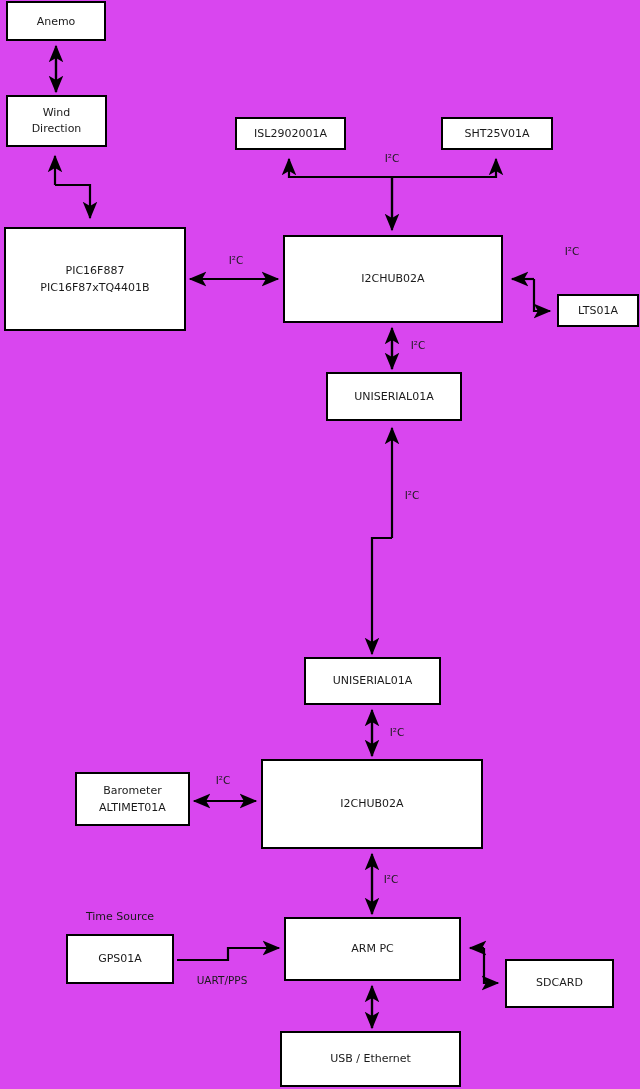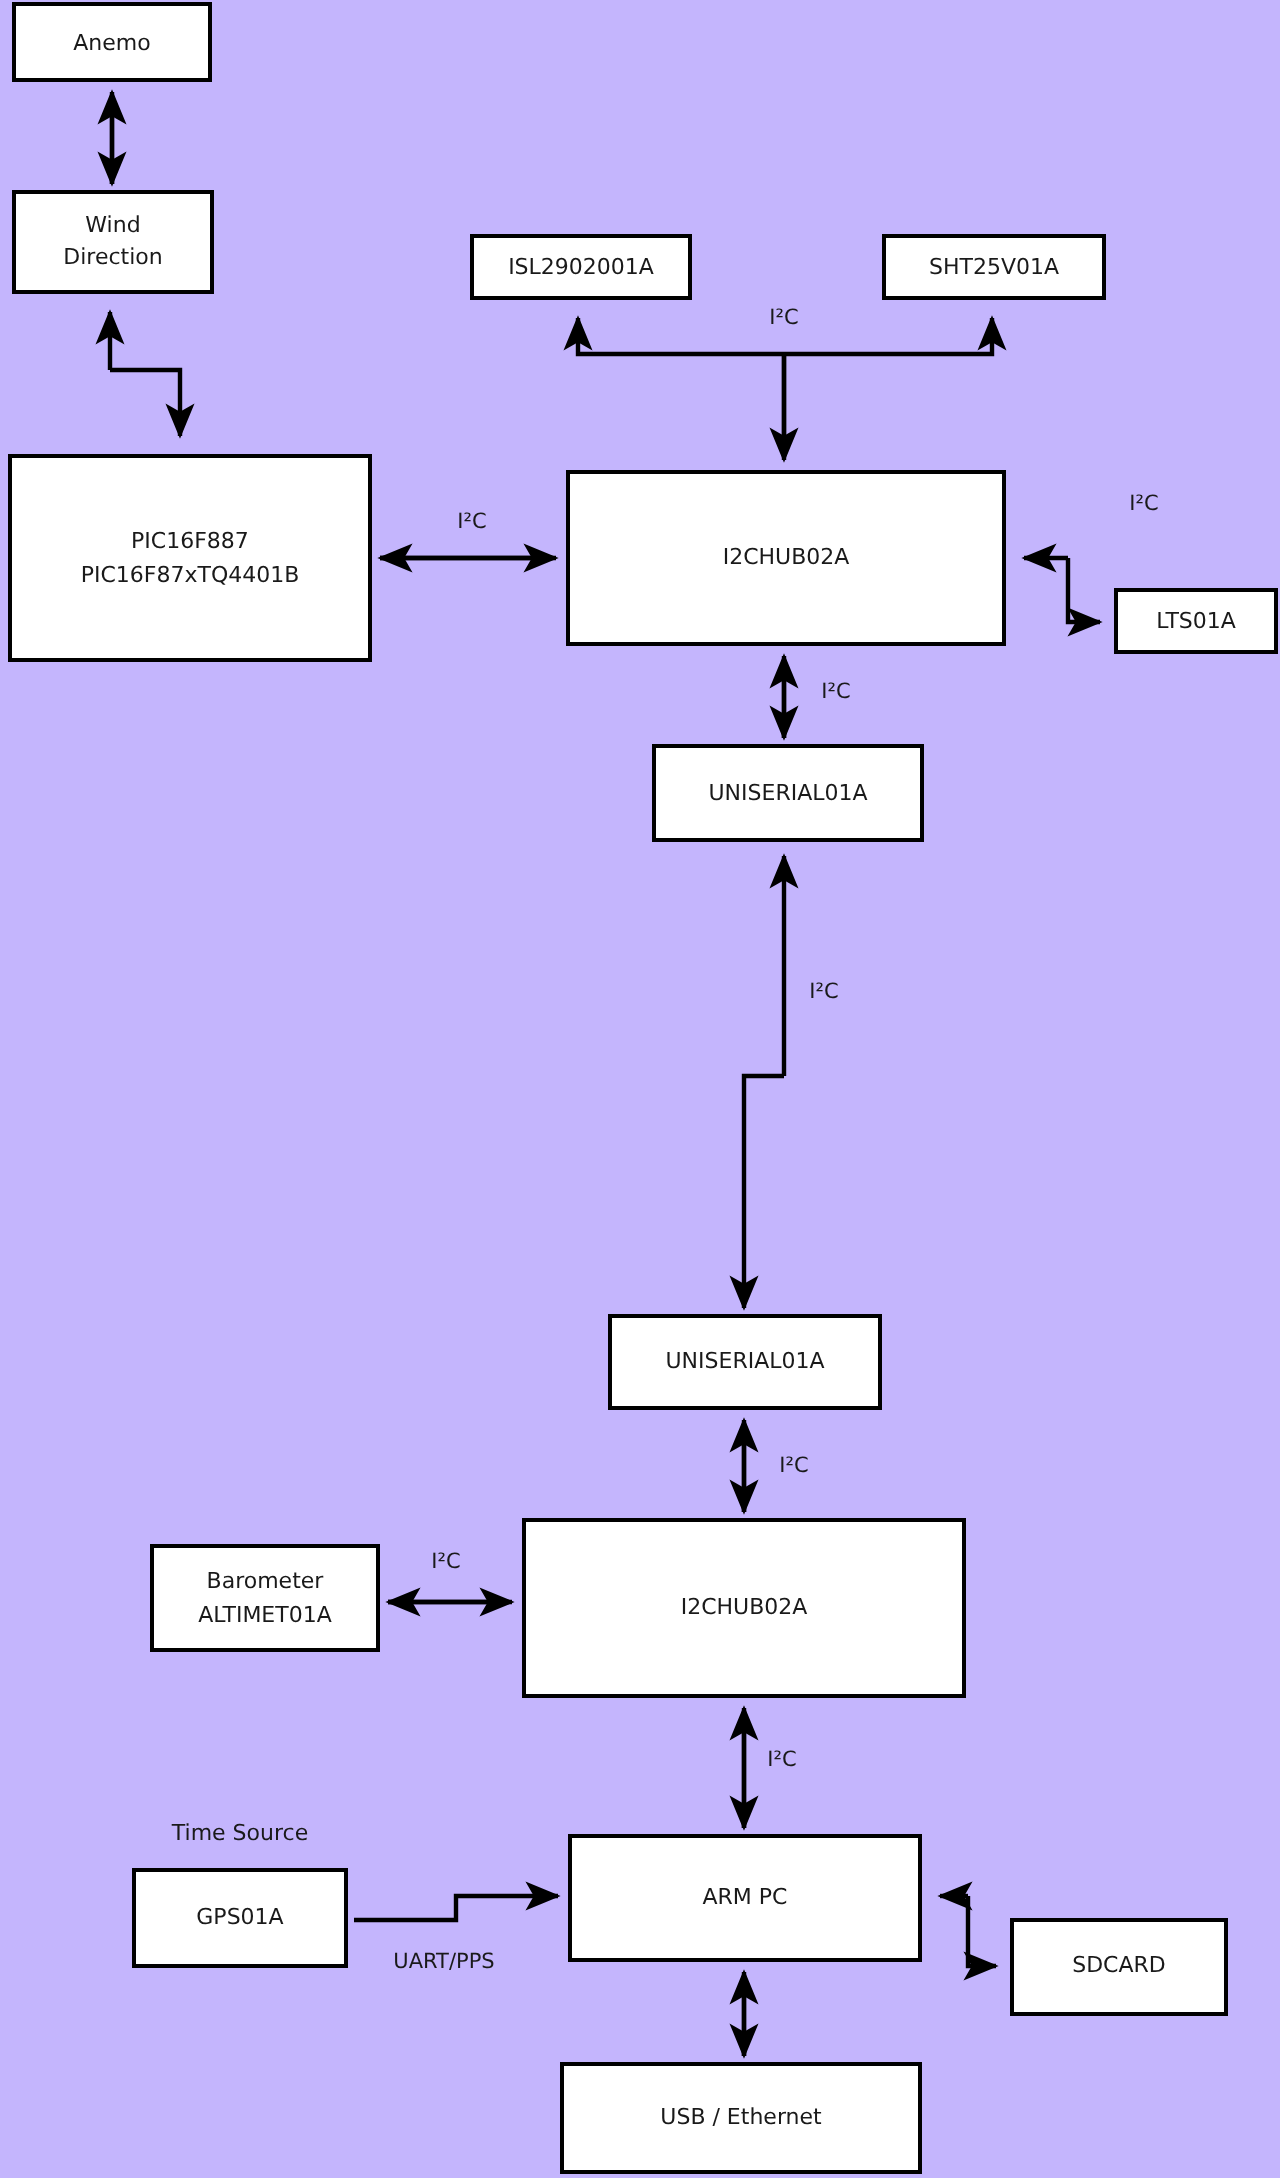--- a/index.html
+++ b/index.html
@@ -4,21 +4,21 @@
 <style>
   html, body {
     margin: 0;
     padding: 0;
     background: #ffffff;
   }
   #diagram-root {
     position: relative;
     width: 640px;
     height: 1089px;
-    background: #c4b5fd;
+    background: #d946ef;
     font-family: "DejaVu Sans", "Liberation Sans", sans-serif;
     overflow: hidden;
   }
   svg.layer {
     position: absolute;
     top: 0;
     left: 0;
     width: 640px;
     height: 1089px;
   }

